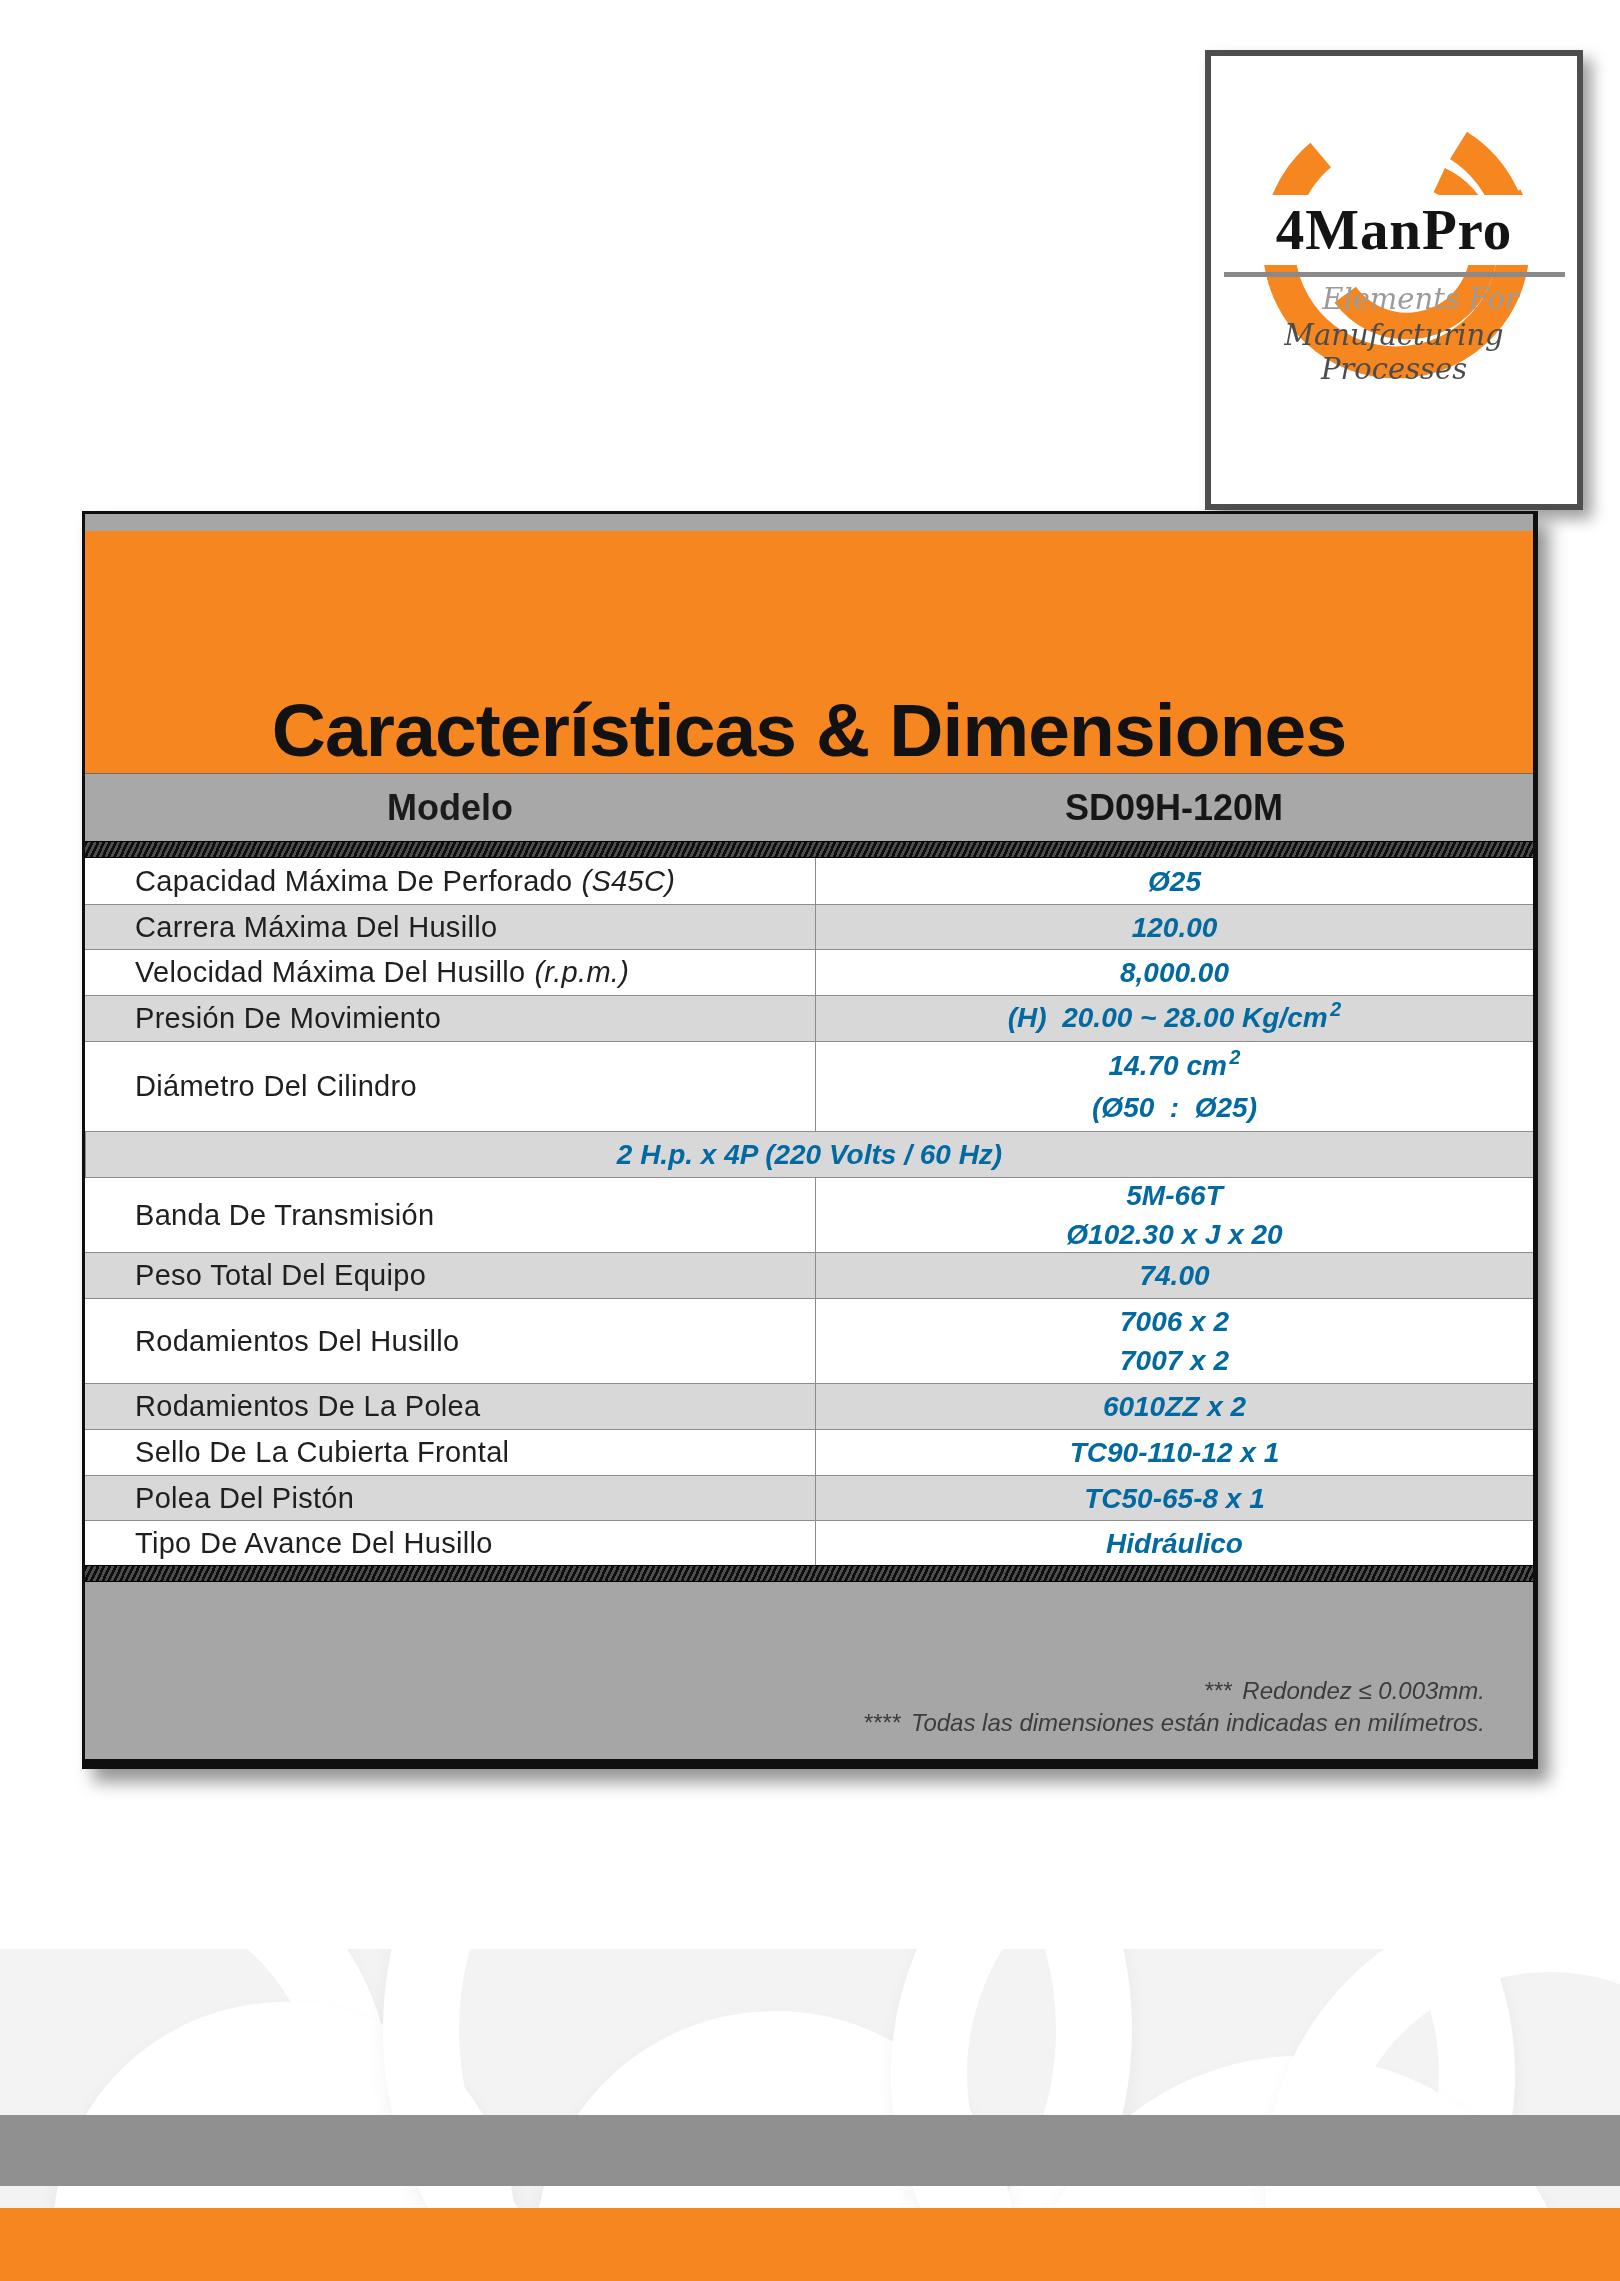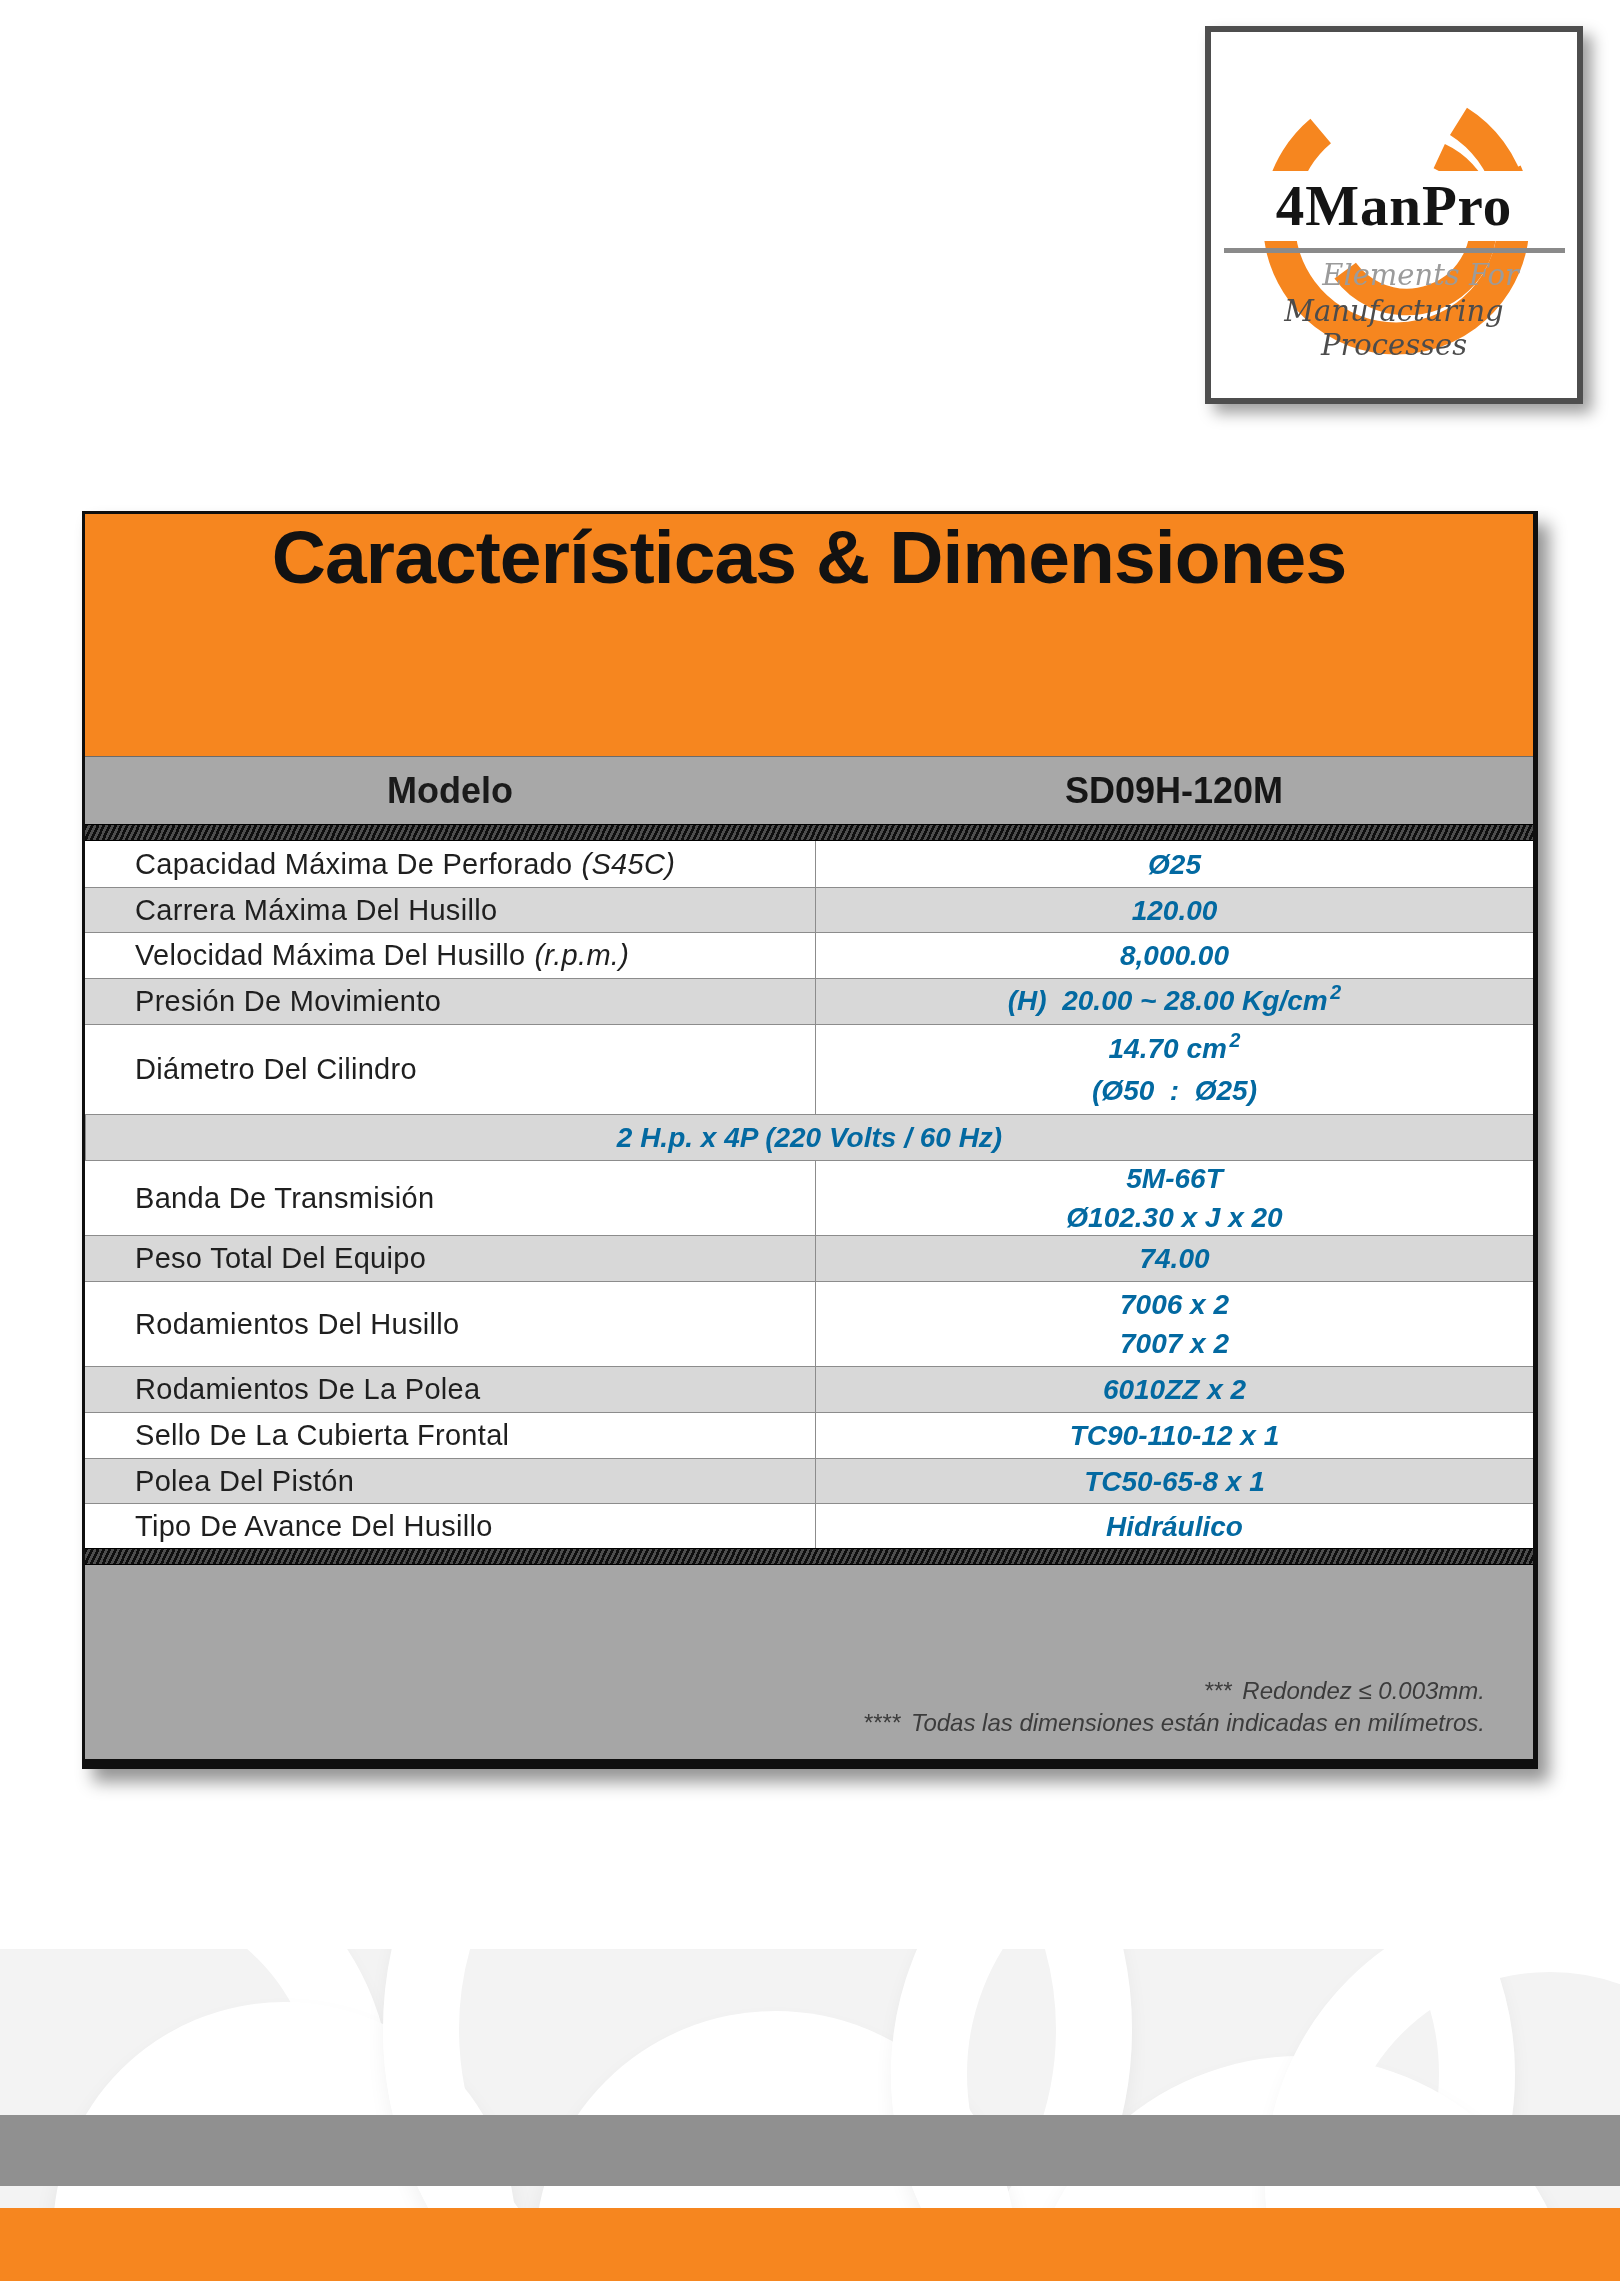--- a/index.html
+++ b/index.html
@@ -1,39 +1,39 @@
 <!DOCTYPE html>
 <html style="font-size:14.3px"><head>
 <meta charset="utf-8">
 <style>
   * { margin:0; padding:0; box-sizing:border-box; }
   html,body { width:1621px; height:2281px; background:#ffffff; font-family:"Liberation Sans", sans-serif; overflow:hidden; position:relative; }
 
   
-  .logo-box { position:absolute; left:1205px; top:26px; width:378px; height:378px;
+  .logo-box { position:absolute; left:1205px; top:50px; width:378px; height:460px;
               background:#ffffff; border:6.2px solid #4e4e4e;
               box-shadow:9px 9px 14.3px rgba(0,0,0,0.38); }
   .logo-inner { position:relative; width:100%; height:100%; overflow:hidden; }
   .logo-swoosh { position:absolute; left:9px; top:10.7px; }
   .logo-textband { position:absolute; left:7.1px; right:3.6px; top:139px; height:70px; background:#ffffff; }
   .logo-name { position:absolute; left:0; right:0; top:141px; text-align:center;
                font-family:"Liberation Serif", serif; font-weight:700; font-size:57px;
                letter-spacing:0.9px; color:#141414; }
   .logo-rule { position:absolute; left:12.5px; right:12.5px; top:216px; height:4.5px; background:#8a8a8a; }
   .logo-script1 { position:absolute; left:53px; right:0; top:226px; text-align:center;
                   font-family:"DejaVu Serif", serif; font-style:italic; font-size:29px; color:#9b9b9b; }
   .logo-script2 { position:absolute; left:0; right:0; top:262px; text-align:center;
                   font-family:"DejaVu Serif", serif; font-style:italic; font-size:29px; color:#4c4c4c; }
 
   
   .panel { position:absolute; left:82px; top:511px; width:1456px; height:1258px;
            border:3.6px solid #0f0f0f; border-bottom-width:10.7px; border-right-width:5.3px;
            background:#a6a6a6; box-shadow:10.7px 12.5px 16px rgba(0,0,0,0.42);
            display:flex; flex-direction:column; }
-  .panel-header { height:242px; background:#f6861f; display:flex; align-items:flex-start; justify-content:center; }
+  .panel-header { height:242px; background:#f6861f; display:flex; align-items:flex-end; justify-content:center;margin-top:17px; }
   .panel-title { font-size:75px; font-weight:700; letter-spacing:-0.9px; color:#121212; }
 
   .model-row { height:68px; background:#a8a8a8; display:flex; border-top:1.8px solid #6b6b6b; }
   .model-cell-l { width:730px; display:flex; align-items:center; justify-content:center;
                   font-size:36px; font-weight:600; color:#1b1b1b; }
   .model-cell-r { flex:1; display:flex; align-items:center; justify-content:center;
                   font-size:36px; font-weight:700; color:#161616; }
 
   .hatch { height:17px; border-top:1.8px solid #000; border-bottom:1.8px solid #000;
            background:repeating-linear-gradient(115deg, #0e0e0e 0 2.7px, #4e4e4e 2.7px 5.3px); }

